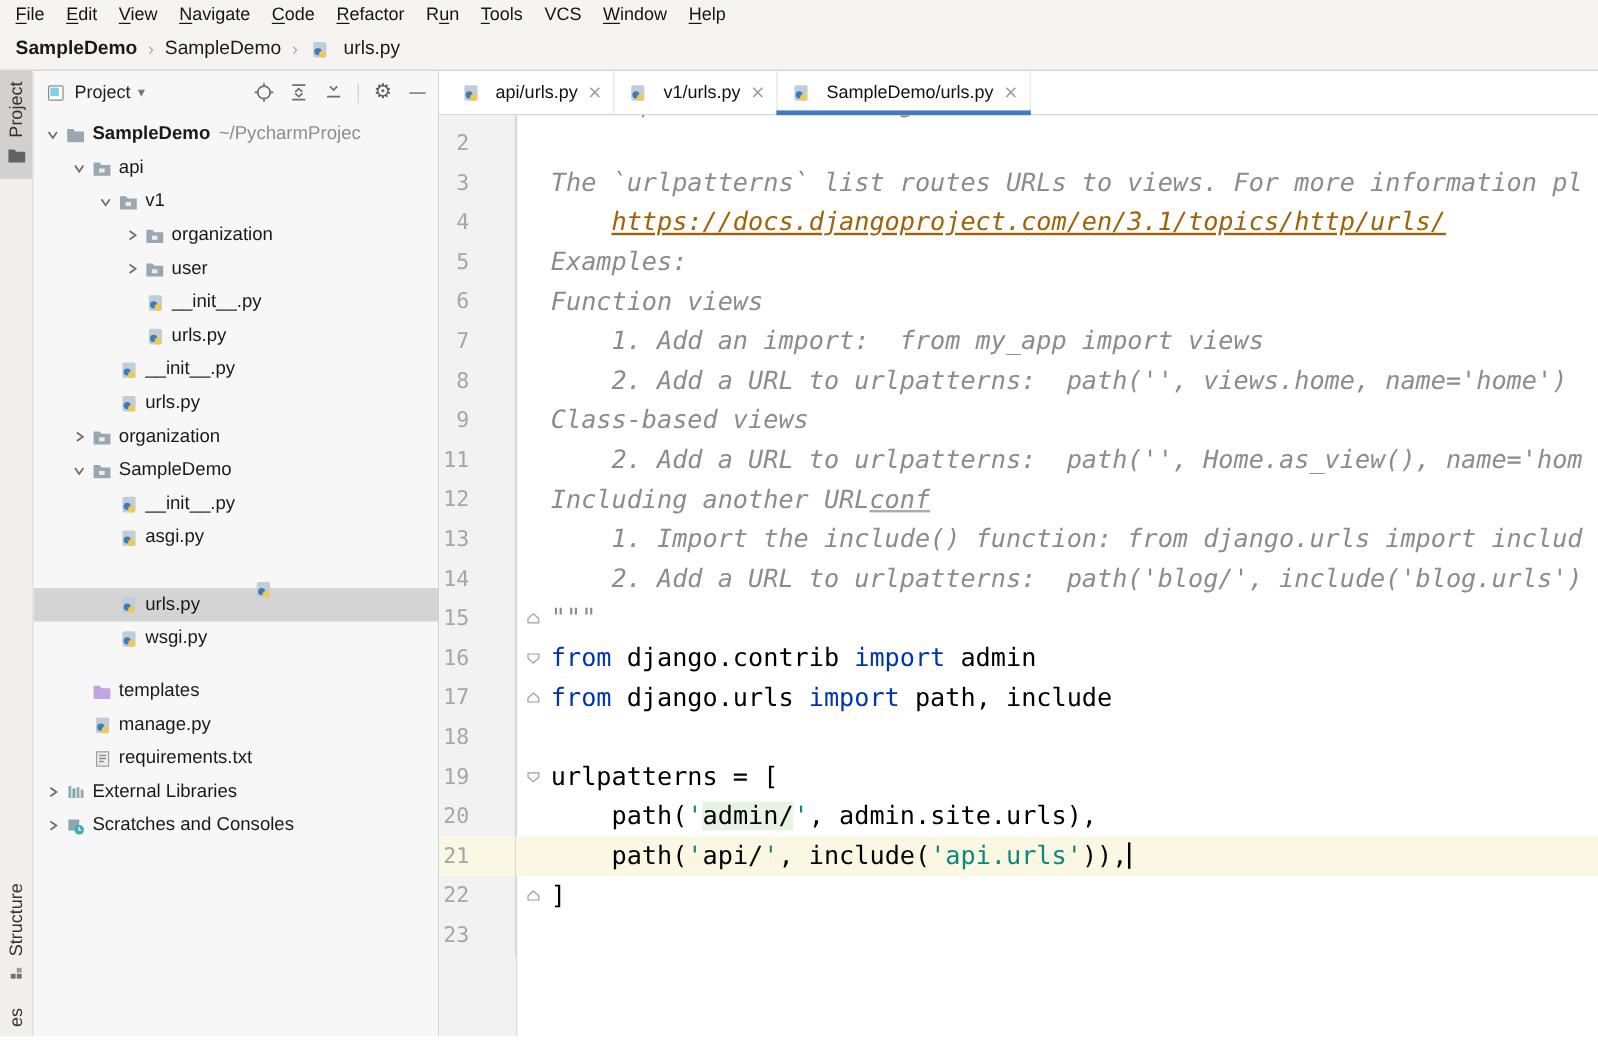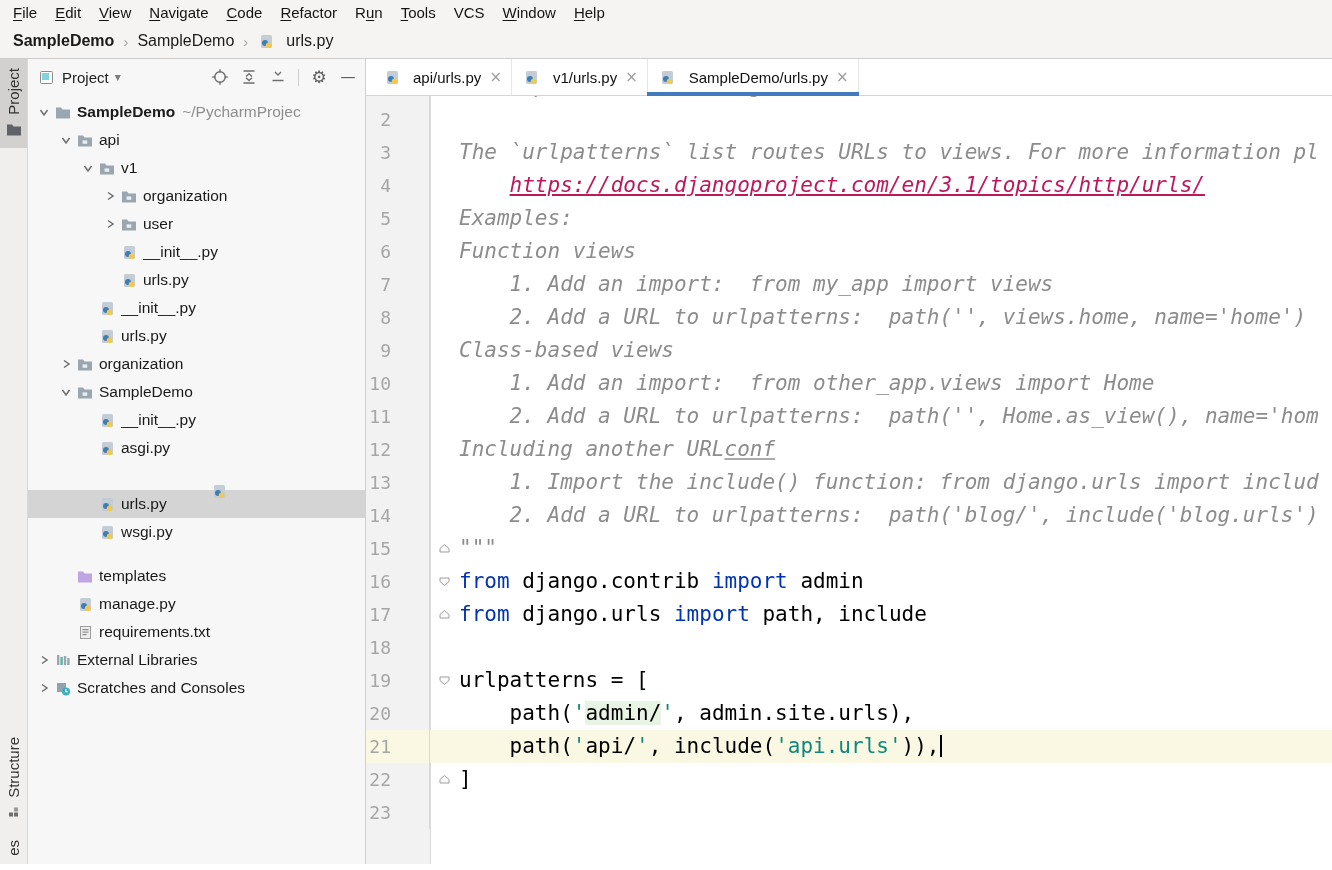--- a/index.html
+++ b/index.html
@@ -66,21 +66,21 @@
                 border-right:1px solid #D9D9D9;}
   .code-lines{position:relative;margin-top:-26px;}
   .code-row{display:flex;height:33px;line-height:33px;font-family:"DejaVu Sans Mono",monospace;
             font-size:21px;white-space:pre;}
   .gutter-cell{width:64px;flex:none;box-sizing:border-box;background:#F2F2F2;color:#A6A6A6;
                text-align:right;padding-right:38px;font-size:18px;border-right:1px solid #D9D9D9;}
   .fold-cell{width:28px;flex:none;display:flex;align-items:center;justify-content:center;}
   .code-cell{flex:1;overflow:hidden;padding-left:1px;color:#000;}
   .code-row.current .gutter-cell,.code-row.current .fold-cell,.code-row.current .code-cell{background:#FAF7E3;}
   .seg-comment{color:#8C8C8C;font-style:italic;}
-  .seg-link{color:#be185d;font-style:italic;text-decoration:underline;text-align:right;}
+  .seg-link{color:#a16207;font-style:italic;text-decoration:underline;text-align:right;}
   .seg-typo{color:#8C8C8C;font-style:italic;text-decoration:underline;text-decoration-color:#ABABAB;}
   .seg-kw{color:#0033B3;}
   .seg-str{color:#0E887C;}
   .seg-inj{color:#000;background:#E7F3E3;}
   .seg-plain{color:#000;}
   .cursor{display:inline-block;width:2px;height:22px;background:#000;vertical-align:-4px;}
 </style>
 </head>
 <body>
 
@@ -505,21 +505,20 @@
         <div class="code-lines">
             <div class="code-row"><div class="gutter-cell">1</div><div class="fold-cell"></div><div class="code-cell"><span class="seg-comment">"""SampleDemo URL Configuration</span></div></div>
             <div class="code-row"><div class="gutter-cell">2</div><div class="fold-cell"></div><div class="code-cell"></div></div>
             <div class="code-row"><div class="gutter-cell">3</div><div class="fold-cell"></div><div class="code-cell"><span class="seg-comment">The `urlpatterns` list routes URLs to views. For more information pl</span></div></div>
             <div class="code-row"><div class="gutter-cell">4</div><div class="fold-cell"></div><div class="code-cell"><span class="seg-comment">    </span><span class="seg-link">https://docs.djangoproject.com/en/3.1/topics/http/urls/</span></div></div>
             <div class="code-row"><div class="gutter-cell">5</div><div class="fold-cell"></div><div class="code-cell"><span class="seg-comment">Examples:</span></div></div>
             <div class="code-row"><div class="gutter-cell">6</div><div class="fold-cell"></div><div class="code-cell"><span class="seg-comment">Function views</span></div></div>
             <div class="code-row"><div class="gutter-cell">7</div><div class="fold-cell"></div><div class="code-cell"><span class="seg-comment">    1. Add an import:  from my_app import views</span></div></div>
             <div class="code-row"><div class="gutter-cell">8</div><div class="fold-cell"></div><div class="code-cell"><span class="seg-comment">    2. Add a URL to urlpatterns:  path('', views.home, name='home')</span></div></div>
             <div class="code-row"><div class="gutter-cell">9</div><div class="fold-cell"></div><div class="code-cell"><span class="seg-comment">Class-based views</span></div></div>
-            <div class="code-row"><div class="gutter-cell">10</div><div class="fold-cell"></div><div class="code-cell"><span class="seg-comment">    1. Add an import:  from other_app.views import Home</span></div></div>
             <div class="code-row"><div class="gutter-cell">11</div><div class="fold-cell"></div><div class="code-cell"><span class="seg-comment">    2. Add a URL to urlpatterns:  path('', Home.as_view(), name='hom</span></div></div>
             <div class="code-row"><div class="gutter-cell">12</div><div class="fold-cell"></div><div class="code-cell"><span class="seg-comment">Including another URL</span><span class="seg-typo">conf</span></div></div>
             <div class="code-row"><div class="gutter-cell">13</div><div class="fold-cell"></div><div class="code-cell"><span class="seg-comment">    1. Import the include() function: from django.urls import includ</span></div></div>
             <div class="code-row"><div class="gutter-cell">14</div><div class="fold-cell"></div><div class="code-cell"><span class="seg-comment">    2. Add a URL to urlpatterns:  path('blog/', include('blog.urls')</span></div></div>
             <div class="code-row"><div class="gutter-cell">15</div><div class="fold-cell"><svg width="13" height="13" viewBox="0 0 13 13" xmlns="http://www.w3.org/2000/svg">
                   <polygon points="6.5,2.5 11,6.5 11,10 2,10 2,6.5" fill="#FBFBFB" stroke="#9E9E9E"></polygon>
                 </svg></div><div class="code-cell"><span class="seg-comment">"""</span></div></div>
             <div class="code-row"><div class="gutter-cell">16</div><div class="fold-cell"><svg width="13" height="13" viewBox="0 0 13 13" xmlns="http://www.w3.org/2000/svg">
                   <polygon points="2,3 11,3 11,6.5 6.5,10.5 2,6.5" fill="#FBFBFB" stroke="#9E9E9E"></polygon>
                 </svg></div><div class="code-cell"><span class="seg-kw">from</span><span class="seg-plain"> django.contrib </span><span class="seg-kw">import</span><span class="seg-plain"> admin</span></div></div>

